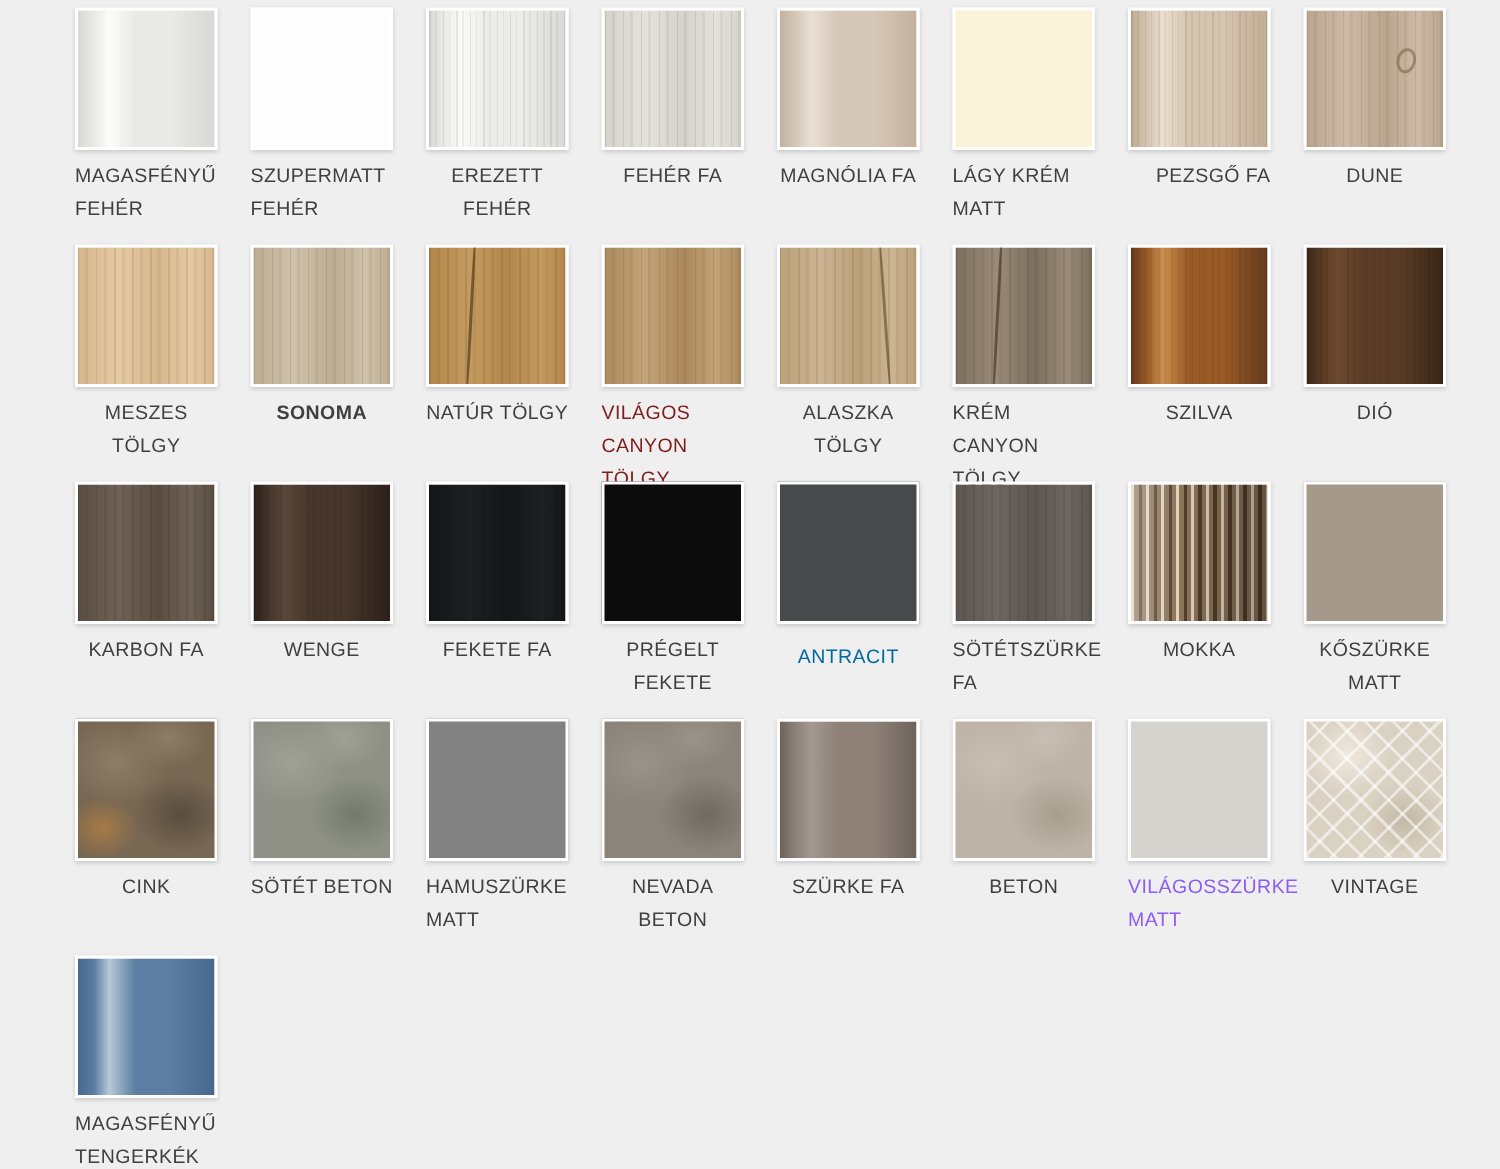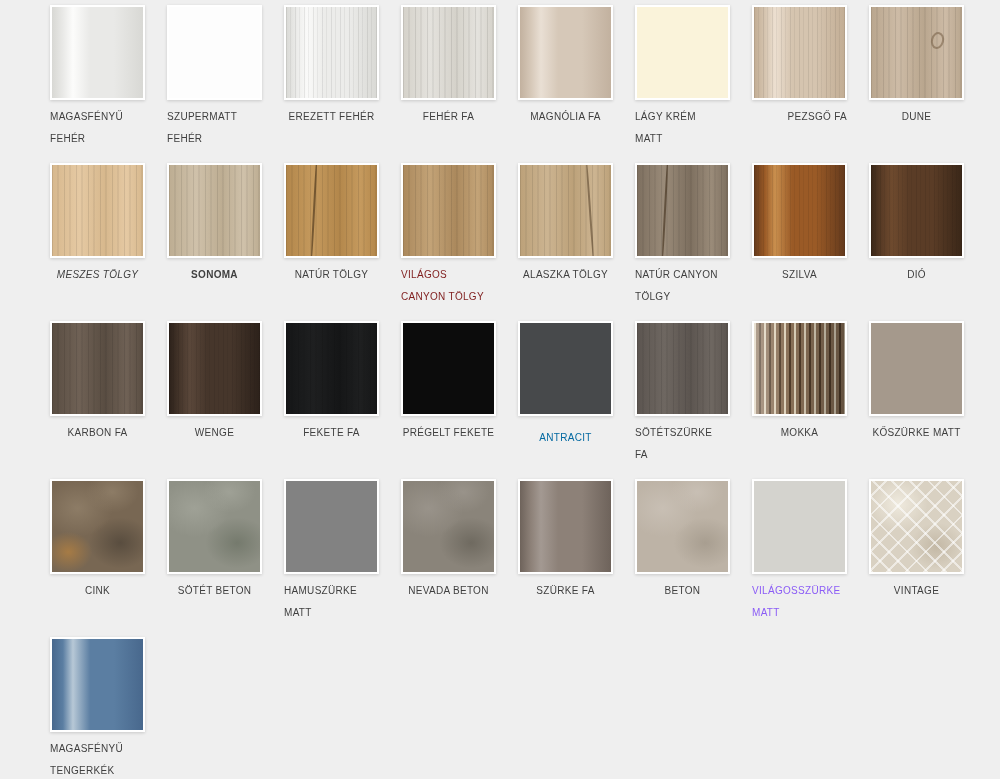--- a/index.html
+++ b/index.html
@@ -23,21 +23,21 @@
     width: 95px;
     height: 95px;
     box-sizing: border-box;
     border: 2px solid #ffffff;
     box-shadow: 0 1px 3px rgba(0,0,0,0.16);
     position: relative;
     overflow: hidden;
   }
   .label {
     margin-top: 6px;
-    font-size: 10px;
+    font-size: 13px;
     line-height: 22px;
     letter-spacing: 0.3px;
     color: #3f3f3f;
   }
   .label.one-line  { text-align: center; }
   .label.multi-line{ text-align: left; }
 
   
   .tex-flat { background: var(--c1); }
 
@@ -163,21 +163,21 @@
 
   <div class="cell">
     <div class="tile tex-grain f-knot" style="--c1: #cdbba6; --c2: #b9a68e;"></div>
     <div class="label one-line" style="color: rgb(63, 63, 63);">
         <div class="label-line">DUNE</div>
       </div>
   </div>
 
   <div class="cell">
     <div class="tile tex-grain" style="--c1: #e5c9a3; --c2: #d7b88d;"></div>
-    <div class="label one-line" style="color: rgb(63, 63, 63); font-style: italic;">
+    <div class="label one-line" style="color: rgb(63, 63, 63);">
         <div class="label-line">MESZES TÖLGY</div>
       </div>
   </div>
 
   <div class="cell">
     <div class="tile tex-grain" style="--c1: #cfc1aa; --c2: #bdad92;"></div>
     <div class="label one-line" style="color: rgb(63, 63, 63); font-weight: bold;">
         <div class="label-line">SONOMA</div>
       </div>
   </div>
@@ -200,21 +200,21 @@
   <div class="cell">
     <div class="tile tex-grain f-streak-right" style="--c1: #ccb491; --c2: #bca179;"></div>
     <div class="label one-line" style="color: rgb(63, 63, 63);">
         <div class="label-line">ALASZKA TÖLGY</div>
       </div>
   </div>
 
   <div class="cell">
     <div class="tile tex-grain f-streak-left" style="--c1: #9a8b79; --c2: #7d6f5f;"></div>
     <div class="label multi-line" style="color: rgb(63, 63, 63);">
-        <div class="label-line">NATÚR CANYON</div>
+        <div class="label-line">KRÉM CANYON</div>
         <div class="label-line">TÖLGY</div>
       </div>
   </div>
 
   <div class="cell">
     <div class="tile tex-gloss-grain" style="--c1: #9a5a26; --c2: #643a1d; --c3: #c98f4e;"></div>
     <div class="label one-line" style="color: rgb(63, 63, 63);">
         <div class="label-line">SZILVA</div>
       </div>
   </div>

